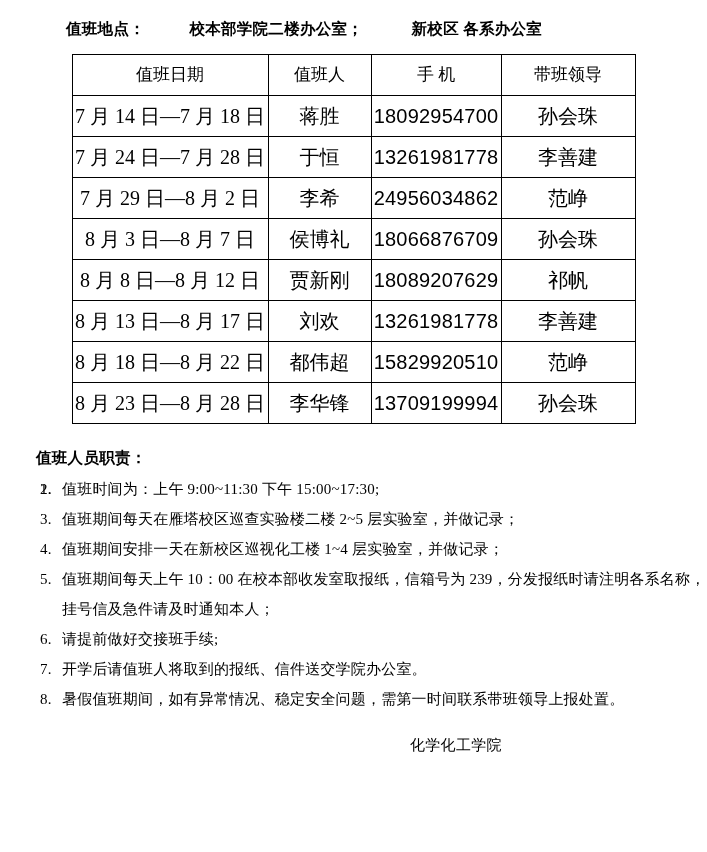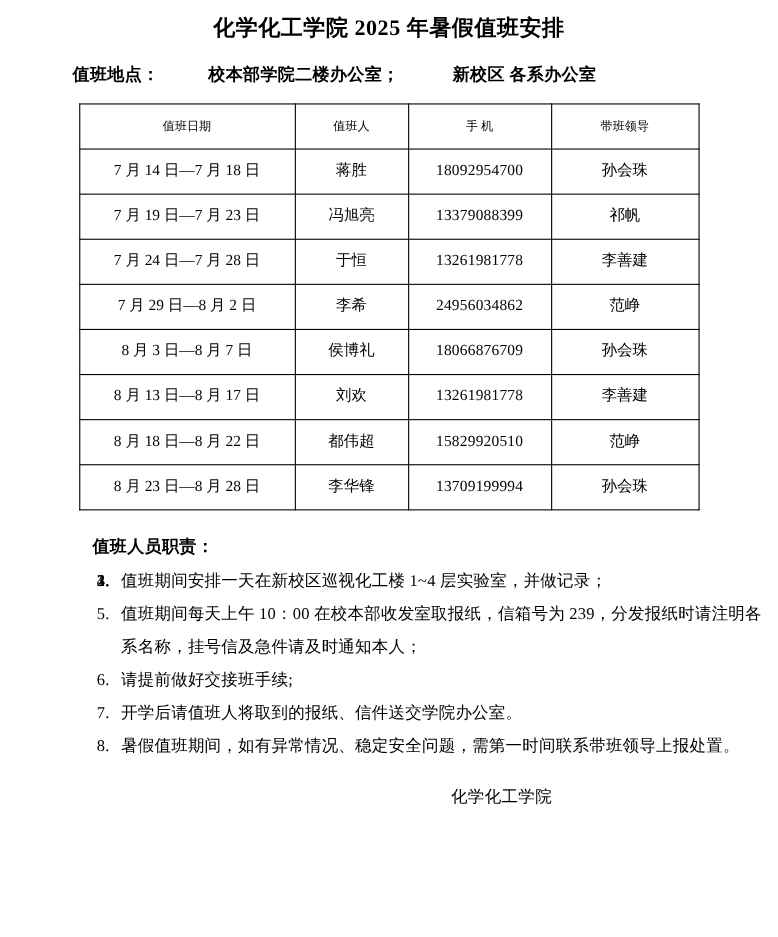--- a/index.html
+++ b/index.html
@@ -43,45 +43,45 @@
 
   table.duty {
     border-collapse: collapse;
     margin: 14px auto 0 auto;
     width: 563px;
     table-layout: fixed;
   }
   table.duty th, table.duty td {
     border: 1px solid #000000;
     text-align: center;
-    font-size: 14px;
+    font-size: 20px;
     height: 40px;
     line-height: 40px;
     padding: 0;
     overflow: hidden;
     white-space: nowrap;
   }
   table.duty th {
     font-weight: normal;
-    font-size: 11px;
+    font-size: 17px;
   }
   col.c-date  { width: 196px; }
   col.c-name  { width: 103px; }
   col.c-phone { width: 130px; }
   col.c-lead  { width: 134px; }
 
   td.phone {
-    font-family: Liberation Serif, serif;
+    font-family: Liberation Sans, sans-serif;
     font-size: 13.5px;
     letter-spacing: 0.2px;
   }
 
   .duties {
     margin: 22px 0 0 0;
-    padding-left: 84px;
+    padding-left: 36px;
   }
   .duties-heading {
     font-size: 15.5px;
     font-weight: bold;
     line-height: 24px;
     letter-spacing: 0.3px;
   }
   ol.duty-list {
     margin: 4px 0 0 0;
     padding: 0 0 0 0;
@@ -108,21 +108,20 @@
     line-height: 26px;
   }
   .sig-block div { letter-spacing: 0.3px; }
   .gap-wide { display: inline-block; width: 34px; }
 </style>
 </head>
 <body>
 
 <div class="page">
 
-  <div class="doc-title">化学化工学院 2025 年暑假值班安排</div>
 
   <div class="location-line">
     <span class="loc-label">值班地点：</span>
     <span class="gap-wide"></span>
     <span class="loc-v1">校本部学院二楼办公室；</span>
     <span class="gap-wide"></span>
     <span class="loc-v2">新校区 各系办公室</span>
   </div>
 
   <table class="duty">
@@ -141,44 +140,44 @@
       </tr>
     </thead>
     <tbody>
       <tr>
         <td>7 月 14 日—7 月 18 日</td>
         <td>蒋胜</td>
         <td class="phone">18092954700</td>
         <td>孙会珠</td>
       </tr>
       <tr>
-        <td>7 月 19 日—7 月 23 日</td>
-        <td>冯旭亮</td>
-        <td class="phone">13379088399</td>
-        <td>祁帆</td>
-      </tr>
-      <tr>
         <td>7 月 24 日—7 月 28 日</td>
         <td>于恒</td>
         <td class="phone">13261981778</td>
         <td>李善建</td>
       </tr>
       <tr>
         <td>7 月 29 日—8 月 2 日</td>
         <td>李希</td>
         <td class="phone">24956034862</td>
         <td>范峥</td>
       </tr>
       <tr>
         <td>8 月 3 日—8 月 7 日</td>
         <td>侯博礼</td>
         <td class="phone">18066876709</td>
         <td>孙会珠</td>
       </tr>
       <tr>
+        <td>8 月 8 日—8 月 12 日</td>
+        <td>贾新刚</td>
+        <td class="phone">18089207629</td>
+        <td>祁帆</td>
+      </tr>
+      <tr>
         <td>8 月 13 日—8 月 17 日</td>
         <td>刘欢</td>
         <td class="phone">13261981778</td>
         <td>李善建</td>
       </tr>
       <tr>
         <td>8 月 18 日—8 月 22 日</td>
         <td>都伟超</td>
         <td class="phone">15829920510</td>
         <td>范峥</td>
@@ -193,23 +192,25 @@
   </table>
 
   <div class="duties">
     <div class="duties-heading">值班人员职责：</div>
     <ol class="duty-list">
       <li>
         <span class="num">1.</span>
       </li>
       <li>
         <span class="num">2.</span>
+        <span>值班时间为：上午 9:00~11:30        下午 15:00~17:30;</span>
       </li>
       <li>
         <span class="num">3.</span>
+        <span>值班期间每天在雁塔校区巡查实验楼二楼 2~5 层实验室，并做记录；</span>
       </li>
       <li>
         <span class="num">4.</span>
         <span>值班期间安排一天在新校区巡视化工楼 1~4 层实验室，并做记录；</span>
       </li>
       <li>
         <span class="num">5.</span>
         <span>值班期间每天上午 10：00 在校本部收发室取报纸，信箱号为 239，分发报纸时请注明各系名称，挂号信及急件请及时通知本人；</span>
       </li>
       <li>

